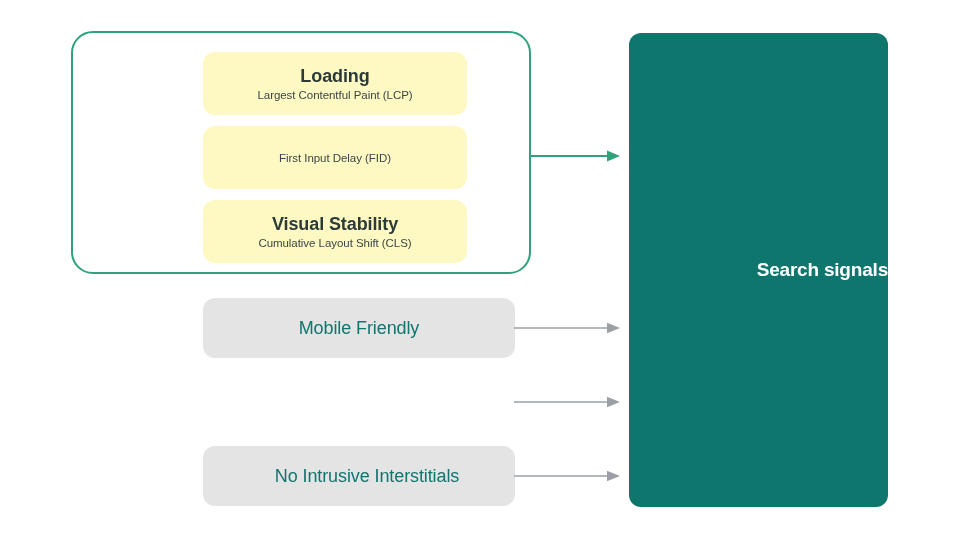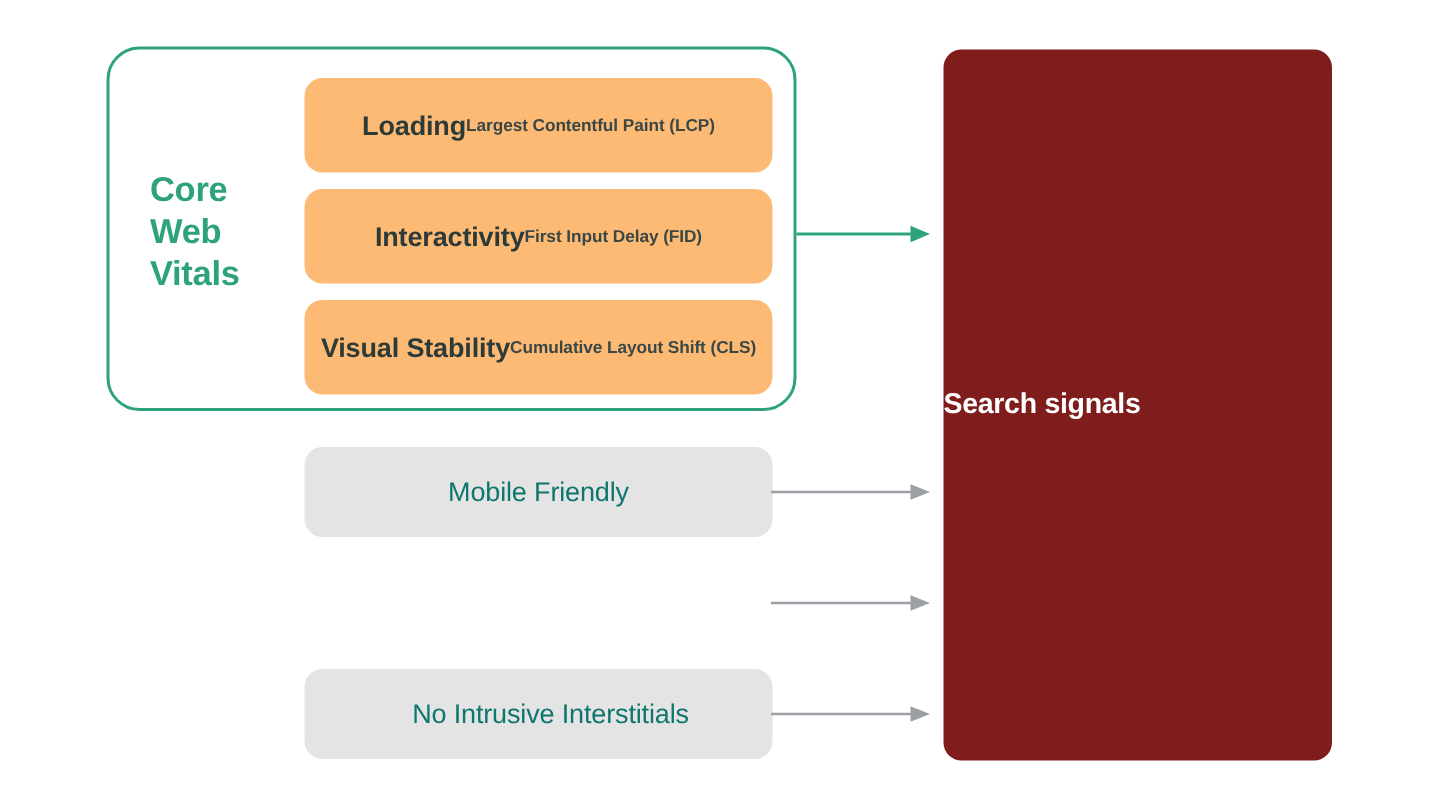--- a/index.html
+++ b/index.html
@@ -43,45 +43,45 @@
     line-height: 28px;
     letter-spacing: -0.2px;
     text-align: left;
   }
   .cwv-label div { display: block; }
 
   
   .vital {
     position: absolute;
     left: 203px;
-    width: 312px;
+    width: 264px;
     height: 63px;
-    background: #fdba74;
+    background: #fef9c3;
     border-radius: 12px;
     display: flex;
-    flex-direction: row;
+    flex-direction: column;
     align-items: center;
     justify-content: center;
     box-sizing: border-box;
   }
   .vital-0 { top: 52px; }
   .vital-1 { top: 126px; }
   .vital-2 { top: 200px; }
 
   .vital-title {
     color: #2c3a38;
     font-size: 18px;
     font-weight: bold;
     line-height: 22px;
     letter-spacing: -0.1px;
   }
   .vital-sub {
     color: #3a4745;
     font-size: 11.5px;
-    font-weight: bold;
+    font-weight: normal;
     line-height: 15px;
     margin-top: 1px;
     letter-spacing: -0.05px;
     text-align: center;
   }
 
   
   .signal {
     position: absolute;
     left: 203px;
@@ -118,57 +118,51 @@
   .arrow-gray-1 { left: 514px; top: 395px; width: 107px; }
   .arrow-gray-2 { left: 514px; top: 469px; width: 107px; }
 
   
   .blue-panel {
     position: absolute;
     left: 629px;
     top: 33px;
     width: 259px;
     height: 474px;
-    background: #7f1d1d;
+    background: #0f766e;
     border-radius: 12px;
     display: flex;
     align-items: center;
-    justify-content: flex-start;
+    justify-content: flex-end;
     box-sizing: border-box;
   }
   .blue-text {
     color: #ffffff;
     font-size: 19px;
     font-weight: bold;
     line-height: 26px;
     text-align: center;
     letter-spacing: -0.2px;
   }
   .blue-text div { display: block; }
 </style>
 </head>
 <body>
 
 <div id="canvas">
 
   <div class="cwv-group"></div>
 
-  <div class="cwv-label">
-    <div>Core</div>
-    <div>Web</div>
-    <div>Vitals</div>
-  </div>
 
   <div class="vital vital-0">
     <span class="vital-title">Loading</span>
     <span class="vital-sub">Largest Contentful Paint (LCP)</span>
   </div>
 
   <div class="vital vital-1">
-    <span class="vital-title">Interactivity</span>
     <span class="vital-sub">First Input Delay (FID)</span>
   </div>
 
   <div class="vital vital-2">
     <span class="vital-title">Visual Stability</span>
     <span class="vital-sub">Cumulative Layout Shift (CLS)</span>
   </div>
 
   <div class="arrow arrow-green">
     <svg width="90" height="14" viewBox="0 0 90 14">

